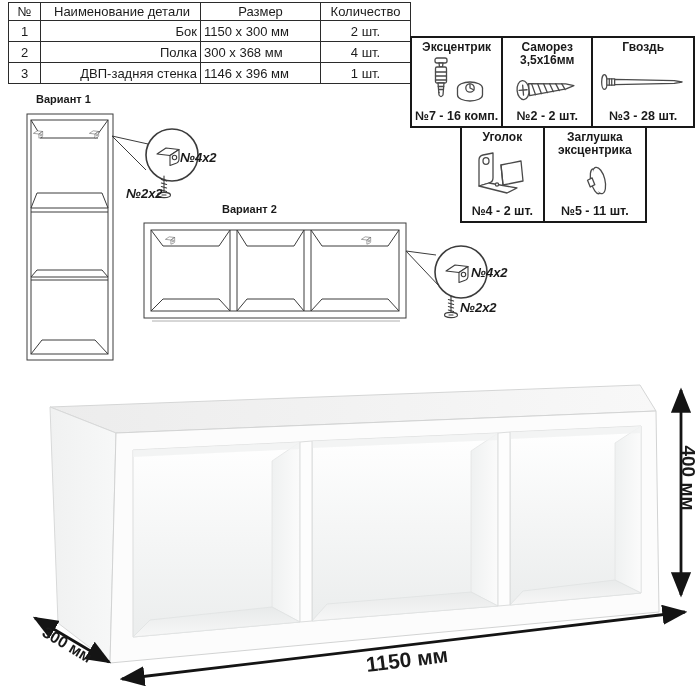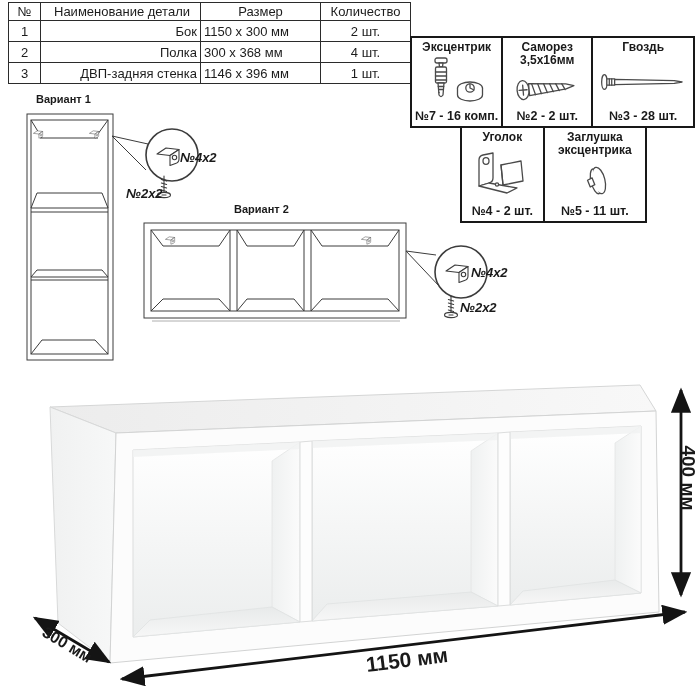--- a/index.html
+++ b/index.html
@@ -271,21 +271,21 @@
             <path d="M19,7.2 A4.5,11.5 0 0 0 19,32.8"></path>
             <path d="M11,17 L16,15.8 L17,23 L12,24.2 Z"></path>
           </g>
         </svg>
       </div>
       <div class="hw-count">№5 - 11 шт.</div>
     </div>
   </div>
 
   <div class="lbl lbl-variant" style="left:36px;top:93px">Вариант 1</div>
-  <div class="lbl lbl-variant" style="left:234px;top:203px">Вариант 2</div>
+  <div class="lbl lbl-variant" style="left:222px;top:203px">Вариант 2</div>
 
   <div class="lbl lbl-callout" style="left:180px;top:150px">№4x2</div>
   <div class="lbl lbl-callout" style="left:126px;top:186px">№2x2</div>
   <div class="lbl lbl-callout" style="left:471px;top:265px">№4x2</div>
   <div class="lbl lbl-callout" style="left:460px;top:300px">№2x2</div>
 
   <div class="lbl lbl-dim" style="left:312px;top:648px;width:190px;text-align:center;transform:rotate(-7deg)">1150 мм</div>
   <div class="lbl" style="left:651px;top:468px;width:76px;height:20px;text-align:center;font-size:19px;transform:rotate(90deg)">400 мм</div>
   <div class="lbl" style="left:21px;top:636px;width:92px;text-align:center;font-size:16px;transform:rotate(31deg)">300 мм</div>
 

